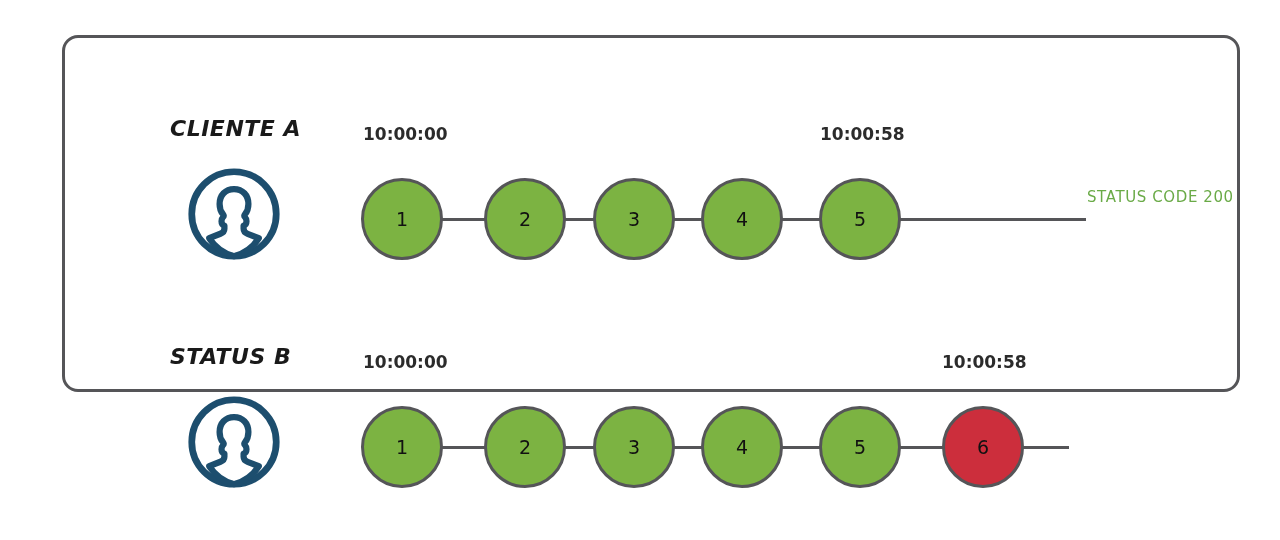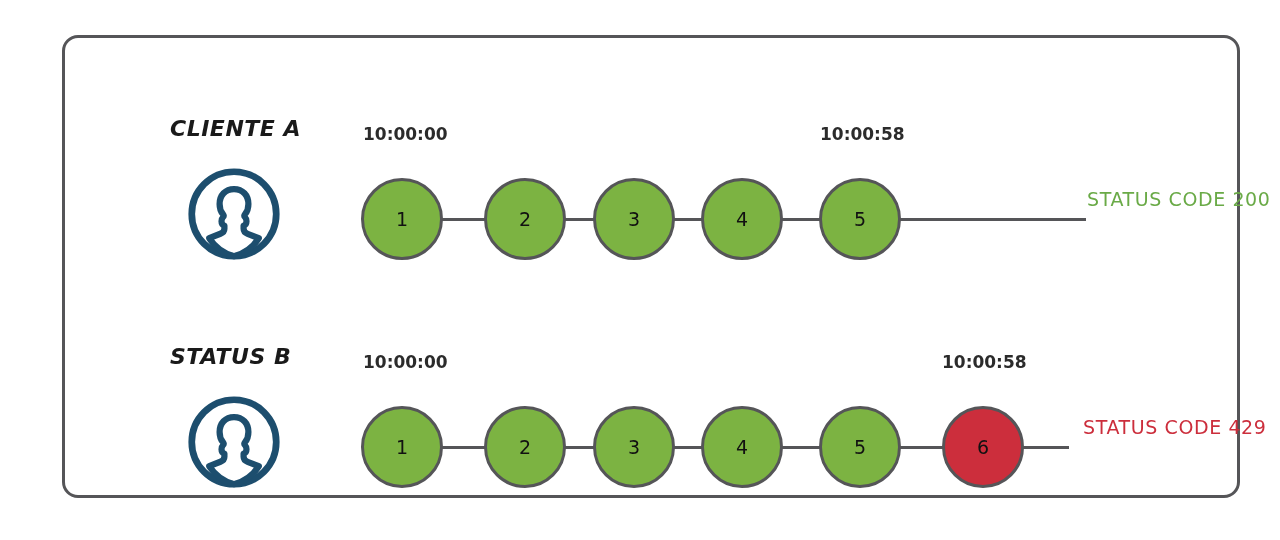--- a/index.html
+++ b/index.html
@@ -13,21 +13,21 @@
     position: relative;
     overflow: hidden;
     font-family: "DejaVu Sans", sans-serif;
   }
 
   #frame {
     position: absolute;
     left: 62px;
     top: 35px;
     width: 1178px;
-    height: 463px;
+    height: 357px;
     box-sizing: border-box;
     border: 3px solid #555558;
     border-radius: 16px;
     background: #ffffff;
   }
 
   .row {
     position: absolute;
     left: 0;
     width: 100%;
@@ -111,21 +111,21 @@
   
   .status {
     position: absolute;
     top: 150px;
     text-align: center;
     font-family: "DejaVu Sans", sans-serif;
     white-space: nowrap;
     line-height: 1.25;
   }
   .status .line1 {
-    font-size: 19px;
+    font-size: 15px;
     letter-spacing: 0.6px;
   }
   .status .line2 {
     font-size: 16px;
     letter-spacing: 0.3px;
   }
   .status.ok   { left: 1022px; color: #6aaa47; }
   .status.fail { left: 1018px; color: #cc2e3c; }
   .status.fail .line2 { font-style: italic; }
 </style>
@@ -201,17 +201,16 @@
 
       <div class="node ok" style="left:0px;">1</div>
       <div class="node ok" style="left:123px;">2</div>
       <div class="node ok" style="left:232px;">3</div>
       <div class="node ok" style="left:340px;">4</div>
       <div class="node ok" style="left:458px;">5</div>
       <div class="node fail" style="left:581px;">6</div>
     </div>
 
     <div class="status fail">
-      <div class="line1">STATUS CODE 429</div>
     </div>
   </div>
 
 </div>
 
 </body></html>

